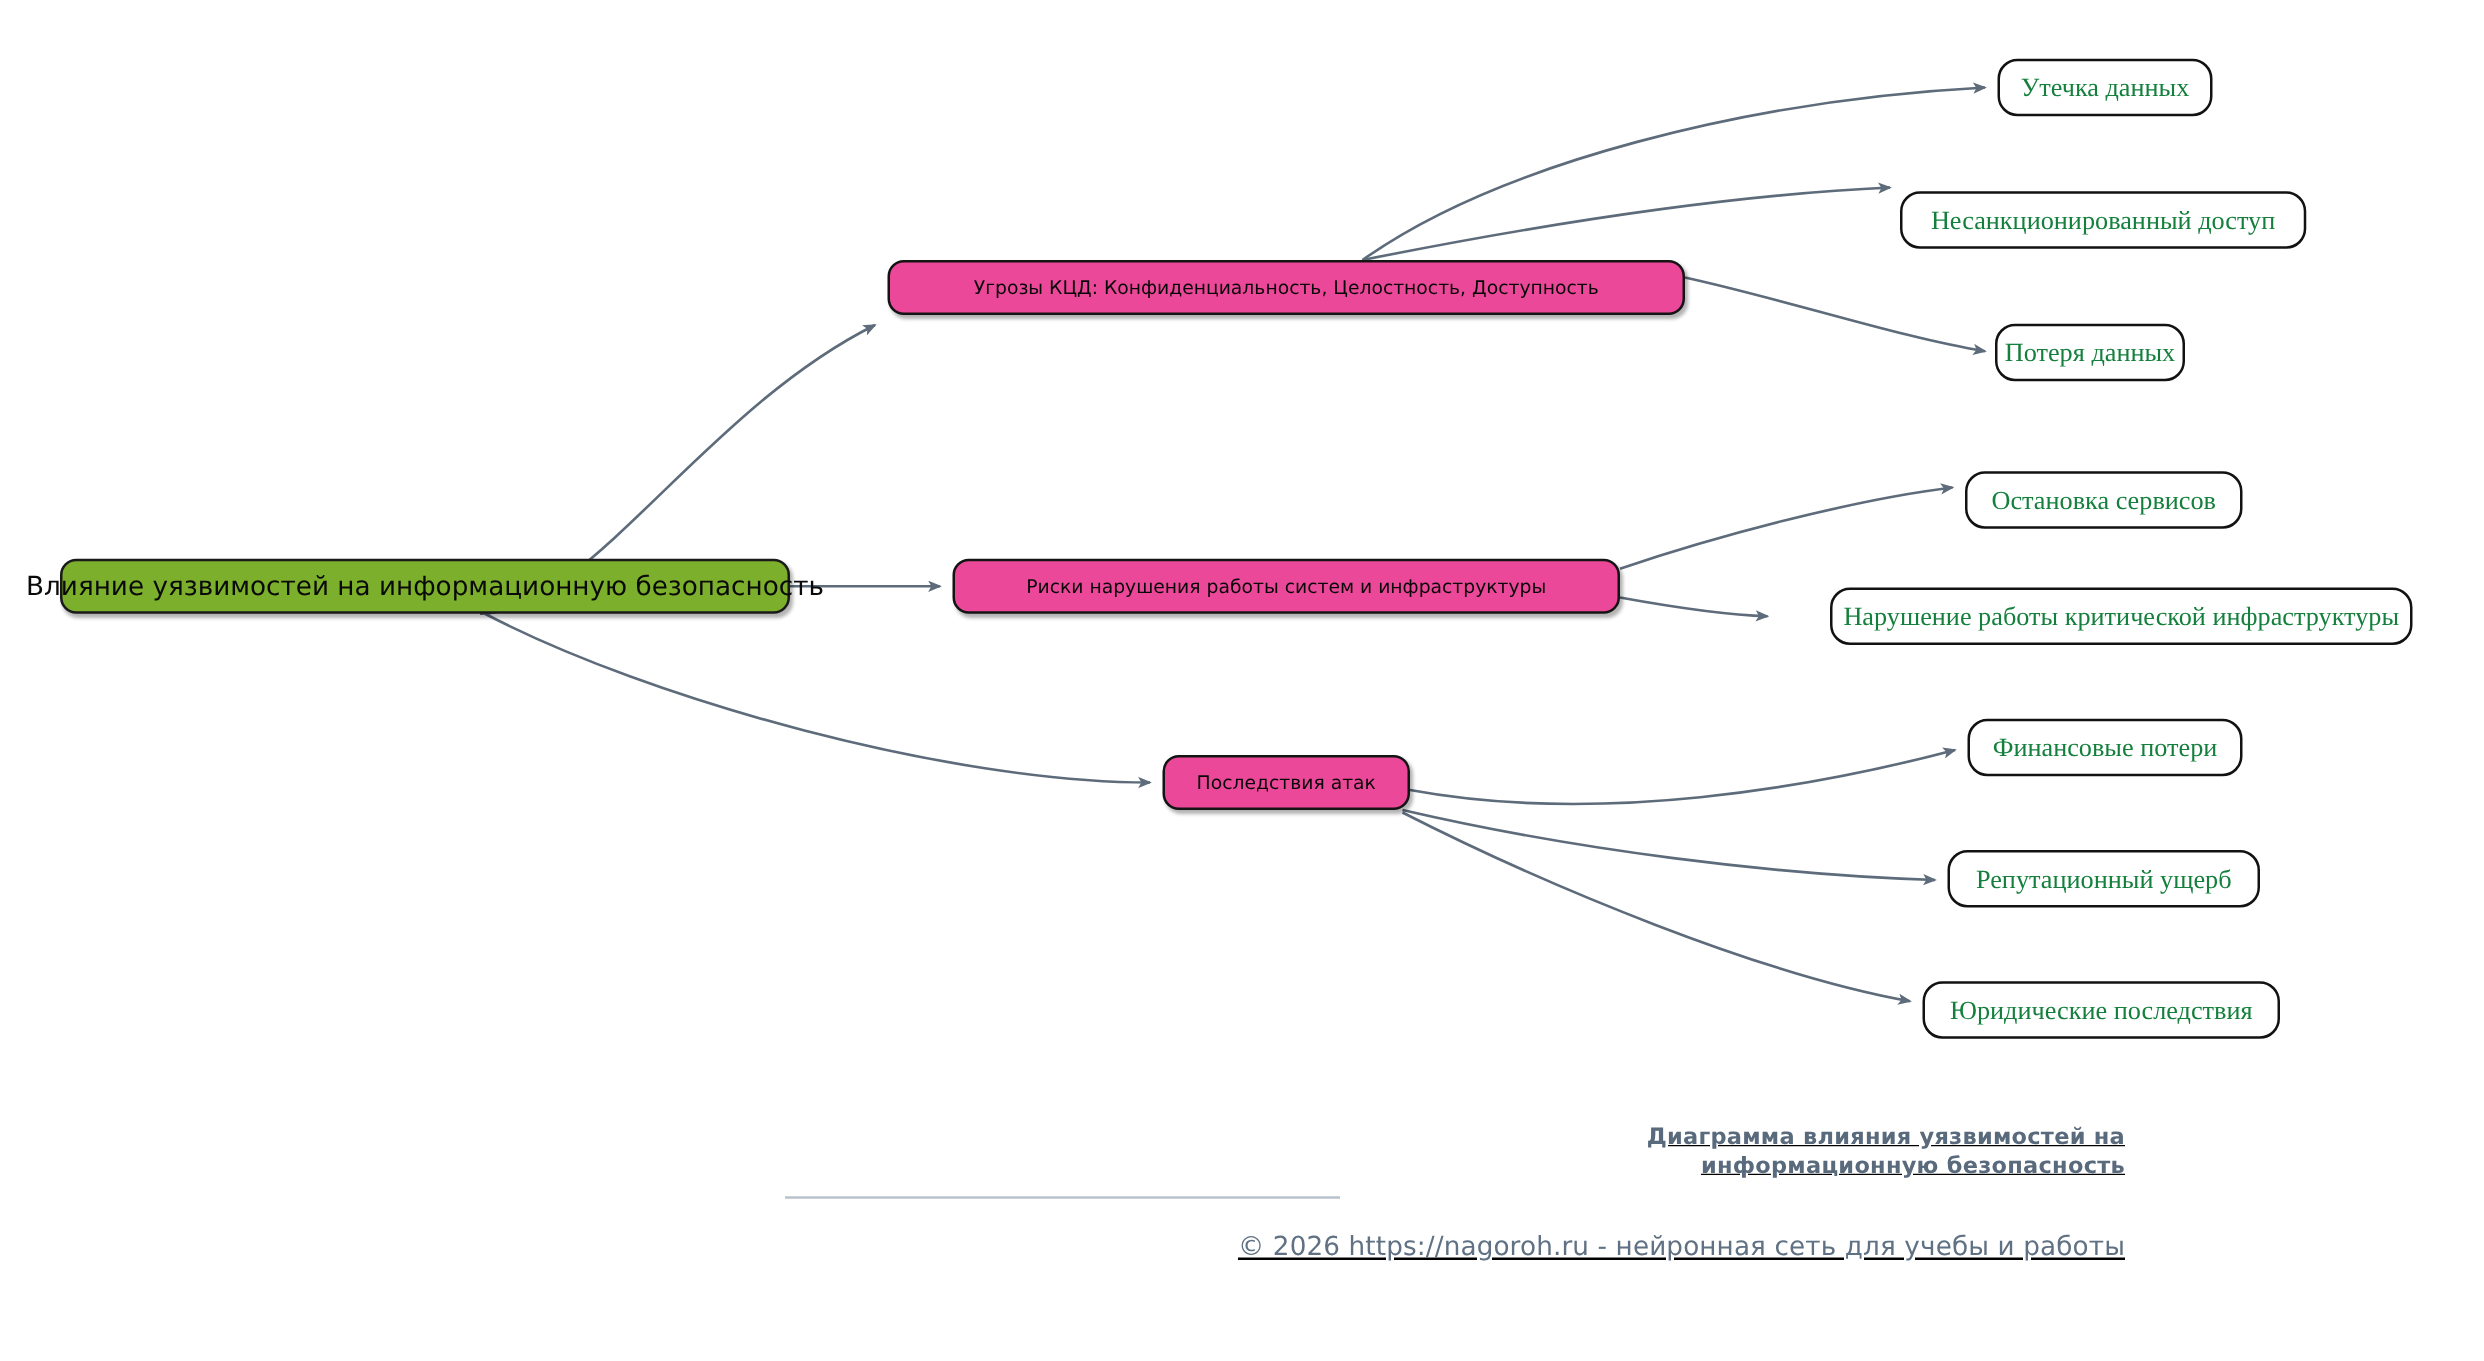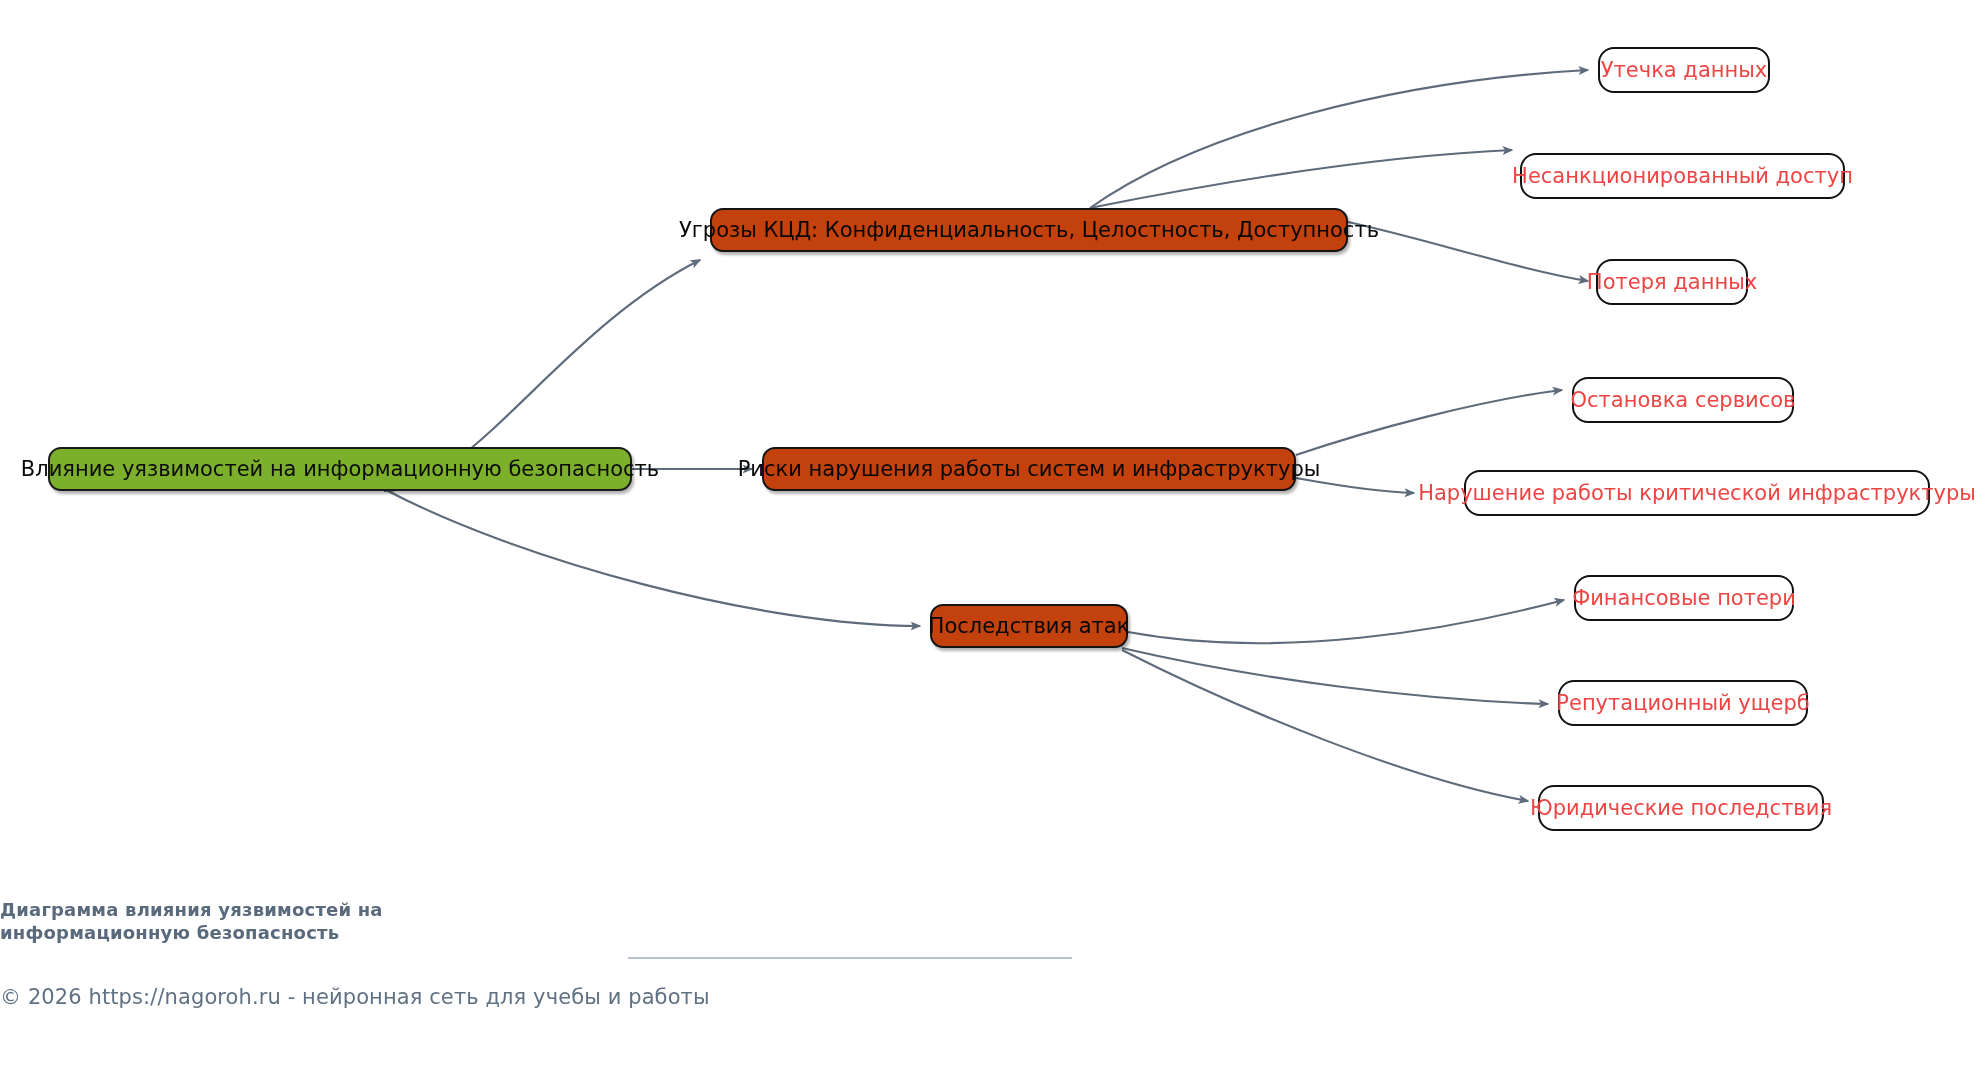--- a/index.html
+++ b/index.html
@@ -55,45 +55,47 @@
     border: 2px solid #1a1a1a;
     border-radius: 13px;
     color: #0a0a0a;
     font-size: 21px;
     padding: 12px 14px;
     box-shadow: 2px 3px 3px rgba(0,0,0,0.30);
   }
 
   
   .node.level-branch {
-    background: #c2410c;
+    background: #ec4899;
     border: 2px solid #141414;
     border-radius: 13px;
     color: #080808;
-    font-size: 21px;
+    font-size: 15px;
     padding: 0 14px;
     box-shadow: 2px 3px 3px rgba(0,0,0,0.30);
   }
 
   
   .node.level-leaf {
     background: #ffffff;
     border: 2px solid #121212;
     border-radius: 16px;
-    color: #ef4444;
+    color: #15803d;
     font-size: 21px;
     padding: 0 16px;
+    font-family: Liberation Serif, serif;
   }
 
   
   #footer-block {
     position: absolute;
     left: 0;
     width: 1700px;
-    text-align: left;
+    text-align: right;
+    text-decoration: underline;
   }
   #footer-title {
     font-family: "DejaVu Sans", "Liberation Sans", sans-serif;
     font-weight: bold;
     font-size: 18px;
     color: #5a6a7d;
     line-height: 1.28;
     letter-spacing: 0.2px;
   }
   #footer-rule {

